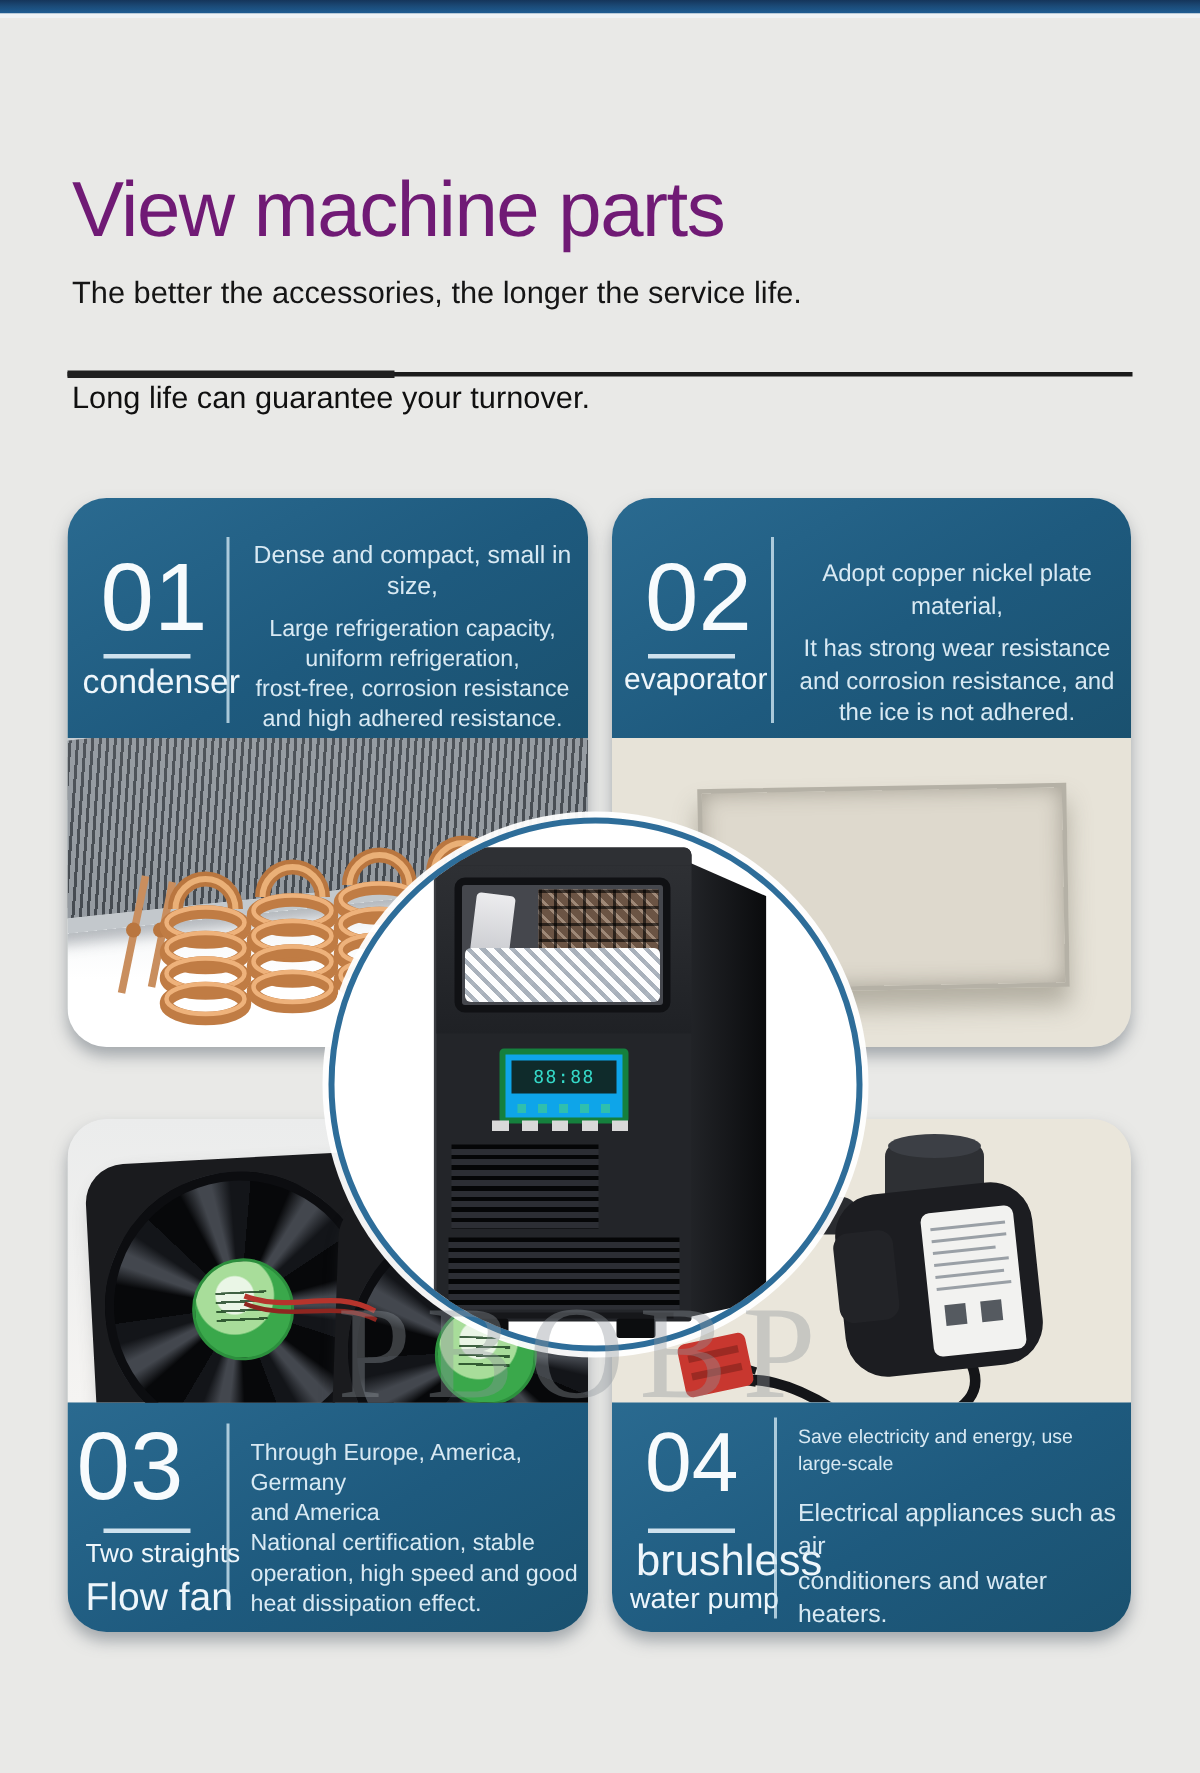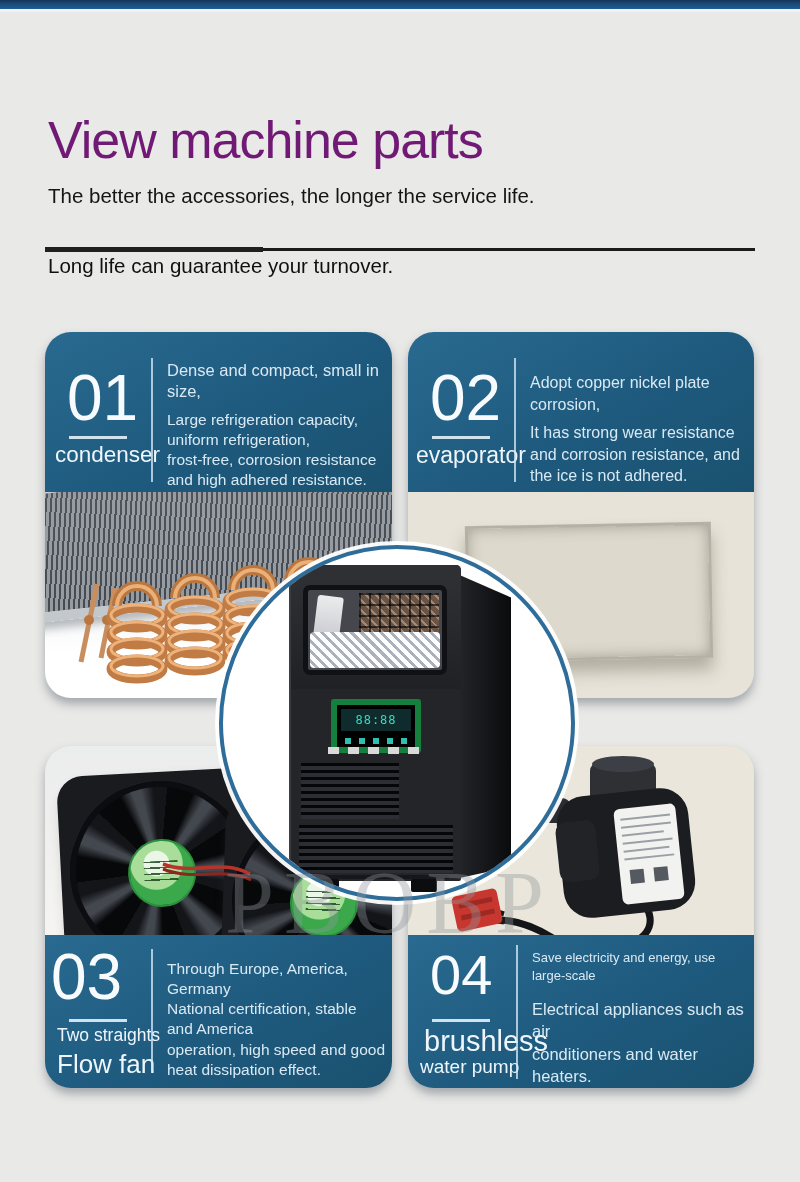--- a/index.html
+++ b/index.html
@@ -18,42 +18,42 @@
 
   
   .card{position:absolute;border-radius:26px;overflow:hidden;z-index:10;
         box-shadow:0 6px 10px rgba(95,105,115,.5), inset 0 -3px 5px rgba(10,40,60,.25);}
   .card1{left:45px;top:332px;width:347px;height:366px;}
   .card2{left:408px;top:332px;width:346px;height:366px;}
   .card3{left:45px;top:746px;width:347px;height:342px;}
   .card4{left:408px;top:746px;width:346px;height:342px;}
   .card-blue{position:relative;width:100%;
         background:linear-gradient(150deg,#2a6a90 0%,#1e5a7e 55%,#1a516f 100%);}
-  .card1 .card-blue,.card2 .card-blue{height:160px;}
+  .card1 .card-blue,.card2 .card-blue{height:160px;text-align:center;}
   .card3 .card-blue,.card4 .card-blue{height:153px;}
   .photo{position:relative;width:100%;overflow:hidden;}
   .card1 .photo,.card2 .photo{height:206px;}
   .card3 .photo,.card4 .photo{height:189px;}
 
   .num{position:absolute;color:#f7fbfd;line-height:1;font-weight:400;}
   .card1 .num,.card2 .num{left:22px;top:34px;font-size:64px;}
   .card3 .num{left:6px;top:10px;font-size:64px;}
   .card4 .num{left:22px;top:12px;font-size:56px;}
   .num-rule{position:absolute;height:3px;width:58px;background:#cfe2ee;left:24px;}
   .card1 .num-rule,.card2 .num-rule{top:104px;}
   .card3 .num-rule{top:84px;}
   .card4 .num-rule{top:84px;}
   .divider{position:absolute;width:2px;background:rgba(210,232,244,.78);}
   .card1 .divider,.card2 .divider{left:106px;top:26px;height:124px;}
   .card3 .divider{left:106px;top:14px;height:122px;}
   .card4 .divider{left:108px;top:10px;height:134px;}
 
   .label{position:absolute;color:#eef6fb;}
   .lbl-condenser{left:10px;top:110px;font-size:22.5px;}
-  .lbl-evaporator{left:8px;top:110px;font-size:23px;}
+  .lbl-evaporator{left:8px;top:110px;font-size:20px;}
   .lbl-two-straights{left:12px;top:90px;font-size:17.5px;}
   .lbl-flow-fan{left:12px;top:114px;font-size:26px;}
   .lbl-brushless{left:16px;top:90px;font-size:29px;}
   .lbl-water-pump{left:12px;top:121px;font-size:19px;}
 
   .text-col{position:absolute;left:122px;top:28px;width:216px;color:#d8e9f3;}
   .card2 .text-col{top:40px;}
   .card3 .text-col{top:24px;width:220px;}
   .card4 .text-col{left:124px;top:14px;width:212px;}
   .tline{font-size:15.5px;line-height:1.3;}
@@ -124,21 +124,21 @@
   .m-tray{position:absolute;right:3px;top:3px;width:80px;height:46px;background:#6b5444;
            background-image:
              repeating-linear-gradient(90deg,rgba(0,0,0,.6) 0 2px,transparent 2px 10px),
              repeating-linear-gradient(0deg,rgba(0,0,0,.6) 0 2px,transparent 2px 11px),
              repeating-linear-gradient(45deg,rgba(255,235,215,.35) 0 2px,transparent 2px 7px);}
   .m-ice{position:absolute;left:2px;bottom:2px;width:130px;height:36px;border-radius:4px;
            background-color:#dfe3e8;
            background-image:repeating-linear-gradient(45deg,rgba(255,255,255,.95) 0 4px,rgba(150,160,172,.75) 4px 7px),
                             repeating-linear-gradient(-40deg,rgba(255,255,255,.6) 0 3px,transparent 3px 8px);}
   .m-display{position:absolute;left:50%;top:134px;transform:translateX(-50%);width:78px;height:42px;
-           background:#000000;border:6px solid #15803d;border-radius:3px;}
+           background:#0ea5e9;border:4px solid #15803d;border-radius:3px;}
   .m-screen{position:absolute;left:4px;top:4px;right:4px;height:22px;background:#0f2b2b;
            color:#35d9c8;font-family:"DejaVu Sans Mono",monospace;font-size:12px;line-height:22px;
            text-align:center;letter-spacing:1px;}
   .m-leds{position:absolute;left:8px;bottom:3px;width:62px;height:6px;
            background:repeating-linear-gradient(90deg,#2fbfae 0 6px,transparent 6px 14px);}
   .m-buttons{position:absolute;left:50%;top:182px;transform:translateX(-50%);width:96px;height:7px;
            background:repeating-linear-gradient(90deg,#d9d9d9 0 11px,transparent 11px 20px);}
   .m-vents-upper{position:absolute;left:10px;top:198px;width:98px;height:56px;
            background:repeating-linear-gradient(180deg,#050607 0 3px,#2c2e34 3px 7px);}
   .m-vents-lower{position:absolute;left:8px;top:260px;width:154px;height:48px;
@@ -249,21 +249,21 @@
     </div>
   </div>
 
   <div class="card card2">
     <div class="card-blue">
       <div class="num">02</div>
       <div class="num-rule"></div>
       <div class="label lbl-evaporator">evaporator</div>
       <div class="divider"></div>
       <div class="text-col">
-        <div class="tline tline-first">Adopt copper nickel plate corrosion,</div>
+        <div class="tline tline-first">Adopt copper nickel plate material,</div>
         <div class="tline">It has strong wear resistance</div>
         <div class="tline">and corrosion resistance, and</div>
         <div class="tline">the ice is not adhered.</div>
       </div>
     </div>
     <div class="photo photo-evap">
       <div class="evap-grid"></div>
     </div>
   </div>
 
@@ -287,22 +287,22 @@
       </svg>
     </div>
     <div class="card-blue">
       <div class="num">03</div>
       <div class="num-rule"></div>
       <div class="label lbl-two-straights">Two straights</div>
       <div class="label lbl-flow-fan">Flow fan</div>
       <div class="divider"></div>
       <div class="text-col">
         <div class="tline">Through Europe, America, Germany</div>
+        <div class="tline">and America</div>
         <div class="tline">National certification, stable</div>
-        <div class="tline">and America</div>
         <div class="tline">operation, high speed and good</div>
         <div class="tline">heat dissipation effect.</div>
       </div>
     </div>
   </div>
 
   <div class="card card4">
     <div class="photo photo-pump">
       <svg class="pump-svg" width="346" height="189" viewBox="0 0 346 189">
         <path d="M238 160 C 262 205, 175 212, 148 194 C 120 176, 96 170, 72 176" stroke="#141518" stroke-width="7" fill="none"></path>

